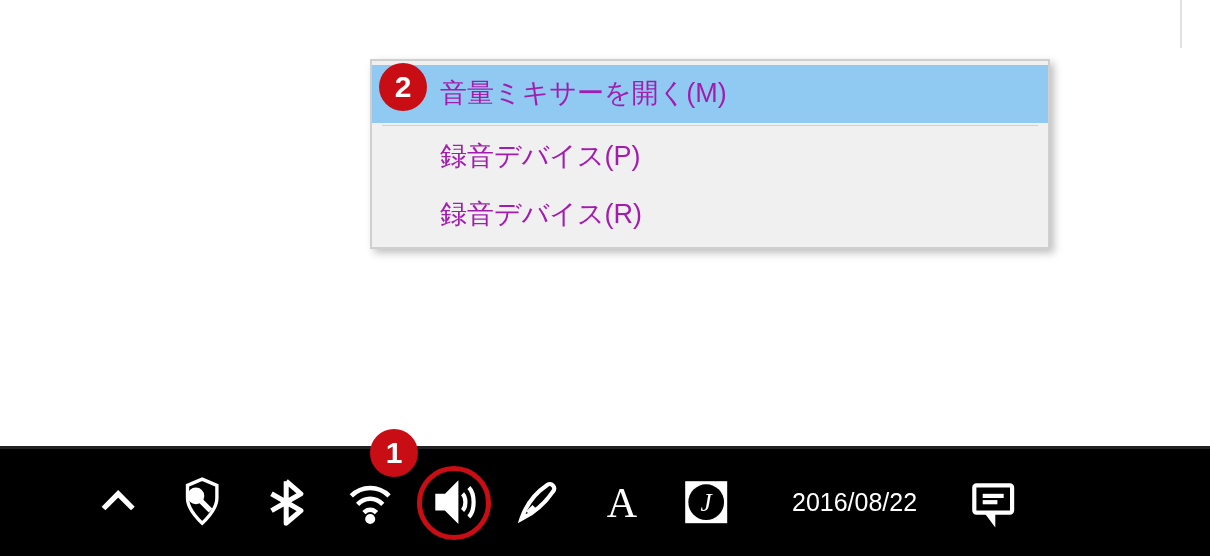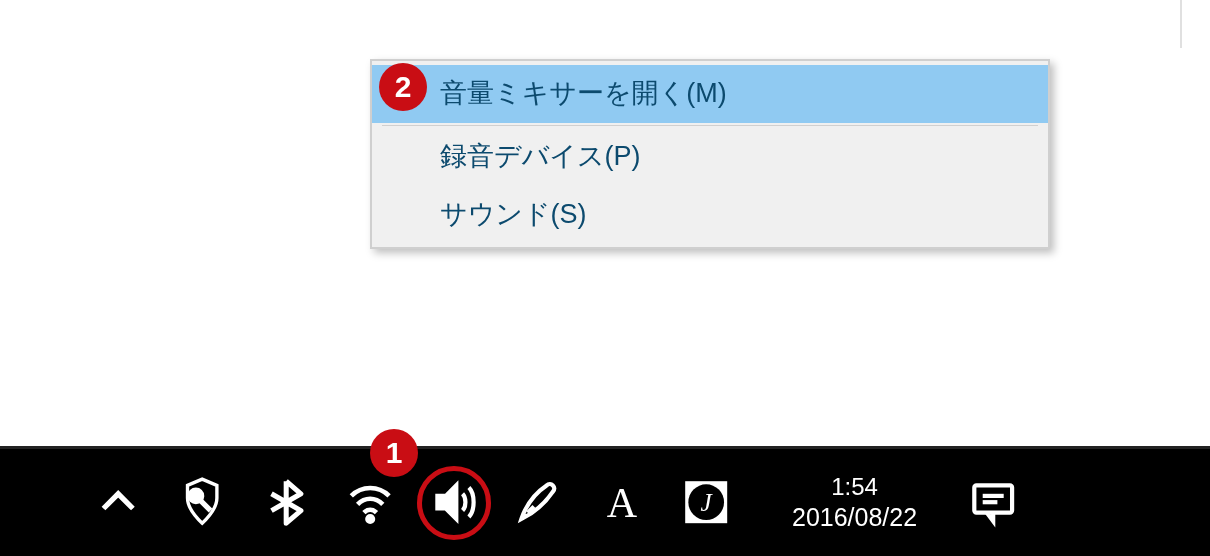--- a/index.html
+++ b/index.html
@@ -25,21 +25,21 @@
       top: 59px;
       width: 680px;
       background: #f0f0f0;
       border: 2px solid #cfcfcf;
       box-shadow: 4px 4px 8px rgba(0,0,0,0.25);
       padding: 4px 0;
     }
     .menu-item {
       padding: 10px 12px 10px 68px;
       font-size: 27px;
-      color: #0c4a6e;
+      color: #a21caf;
       white-space: nowrap;
       position: relative;
       line-height: 1.4;
     }
     .menu-item.highlighted {
       background: #90caf2;
     }
     .menu-sep {
       height: 1px;
       background: #d0d0d0;
@@ -111,21 +111,21 @@
 
 <div class="context-menu">
   <div class="menu-item highlighted">
     <span>音量ミキサーを開く(M)</span>
   </div>
   <div class="menu-sep"></div>
   <div class="menu-item">
     <span>録音デバイス(P)</span>
   </div>
   <div class="menu-item">
-    <span>サウンド(S)</span>
+    <span>録音デバイス(R)</span>
   </div>
 </div>
 
 <div class="badge badge-2">
   <span>2</span>
 </div>
 <div class="badge badge-1">
   <span>1</span>
 </div>
 
@@ -182,21 +182,20 @@
 
   <div class="tray-icon">
     <svg viewBox="0 0 24 24">
       <rect x="2" y="2" width="20" height="20" fill="#fff"></rect>
       <circle cx="12" cy="12" r="8.5" fill="#000"></circle>
       <text x="12" y="16" font-size="12" font-family="serif" fill="#fff" text-anchor="middle" font-style="italic">J</text>
     </svg>
   </div>
 
   <div class="clock">
-    <div class="time">1:54</div>
     <div class="date">2016/08/22</div>
   </div>
 
   <div class="tray-icon" style="margin-left:20px;">
     <svg viewBox="0 0 24 24" fill="none" stroke="#fff" stroke-width="2">
       <rect x="3" y="4" width="18" height="13" rx="1"></rect>
       <path d="M9 17 L12 21 L12 17"></path>
       <line x1="7" y1="9" x2="17" y2="9"></line>
       <line x1="7" y1="12" x2="14" y2="12"></line>
     </svg>

